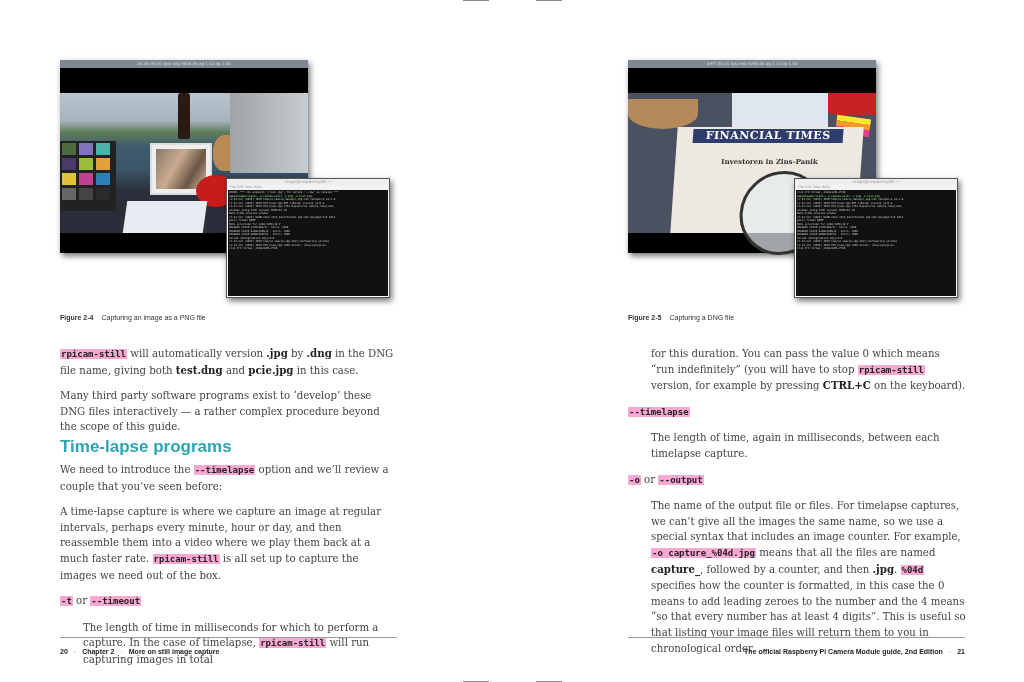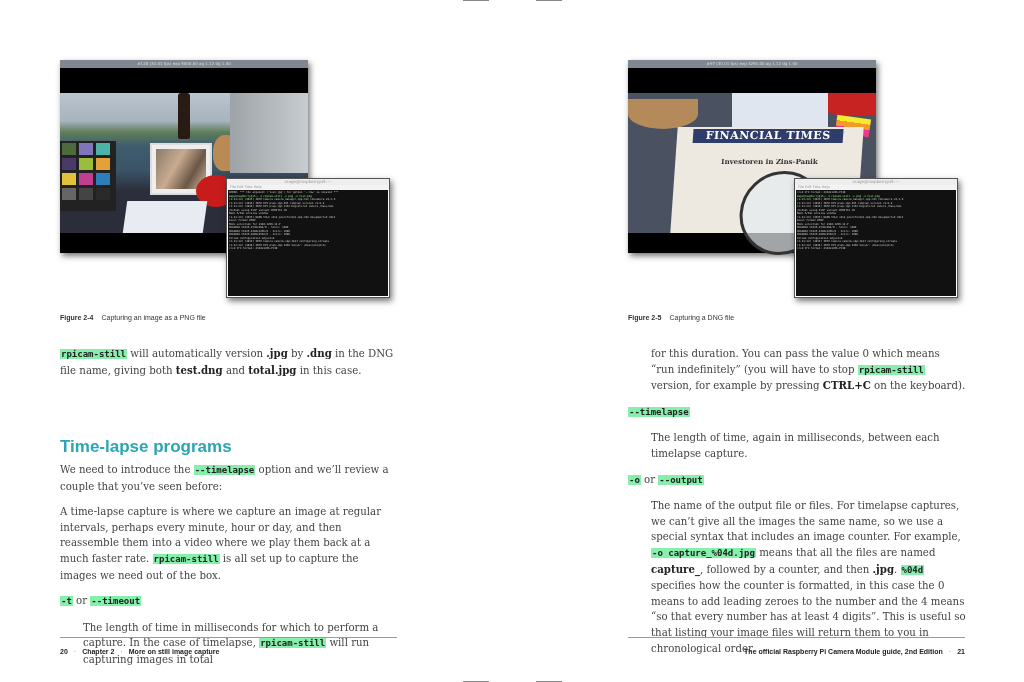--- a/index.html
+++ b/index.html
@@ -13,21 +13,21 @@
   .win .titlebar{height:8px;background:#7f8790;color:#ddd;font:4px "DejaVu Sans",sans-serif;text-align:center;line-height:8px;}
   .photo{position:absolute;left:0;right:0;}
   .term{position:absolute;background:#fff;border:1px solid #555;box-shadow:2px 3px 6px rgba(0,0,0,.55);}
   .term .tt{height:6px;background:#eee;font:4px "DejaVu Sans",sans-serif;color:#999;text-align:center;line-height:6px;}
   .term .menu{height:5px;background:#f3f3f3;font:3.5px "DejaVu Sans",sans-serif;color:#999;padding-left:3px;line-height:5px;}
   .term .body{position:absolute;top:11px;left:1px;right:1px;bottom:1px;background:#111;overflow:hidden;font:2.6px "DejaVu Sans Mono",monospace;color:#ccc;line-height:3.5px;padding:1px;}
   .caption{position:absolute;font:7px "Liberation Sans",sans-serif;color:#333;}
   .caption b{font-weight:bold;margin-right:8px;}
   .text{position:absolute;font-size:10.2px;line-height:15.6px;color:#444;}
   .text p{margin:0 0 10px 0;}
-  code,.code{font-family:"DejaVu Sans Mono",monospace;font-weight:bold;background:#86efac;color:#222;font-size:9px;padding:0 1px;}
+  code,.code{font-family:"DejaVu Sans Mono",monospace;font-weight:bold;background:#f9a8d4;color:#222;font-size:9px;padding:0 1px;}
   .h2{position:absolute;font:bold 17px "Liberation Sans",sans-serif;color:#2ba5b5;}
   .opt{margin:0;}
   .indent{padding-left:23px;}
   .rule{position:absolute;height:1px;background:#999;}
   .footer{position:absolute;font:bold 7px "Liberation Sans",sans-serif;color:#222;}
   .footer .sep{color:#888;font-weight:normal;margin:0 6px;}
   strong{color:#222;}
 </style>
 </head>
 <body>
@@ -97,21 +97,22 @@
           <div>rced CFE Format: 2304x1296-PC1B</div>
       </div>
     </div>
   </div>
 
   <div class="caption" style="left:60px;top:314px;">
     <b>Figure 2-4</b><span>Capturing an image as a PNG file</span>
   </div>
 
   <div class="text" style="left:60px;top:346px;width:338px;">
-    <p><span class="code">rpicam-still</span><span> will automatically version </span><strong>.jpg</strong><span> by </span><strong>.dng</strong><span> in the DNG file name, giving both </span><strong>test.dng</strong><span> and </span><strong>total.jpg</strong><span> in this case.</span></p>
+    <p><span class="code">rpicam-still</span><span> will automatically version </span><strong>.jpg</strong><span> by </span><strong>.dng</strong><span> in the DNG file name, giving both </span><strong>test.dng</strong><span> and </span><strong>pcie.jpg</strong><span> in this case.</span></p>
+    <p>Many third party software programs exist to ‘develop’ these DNG files inter­actively — a rather complex procedure beyond the scope of this guide.</p>
   </div>
 
   <div class="h2" style="left:60px;top:437px;">Time-lapse programs</div>
 
   <div class="text" style="left:60px;top:462px;width:338px;">
     <p><span>We need to introduce the </span><span class="code">--timelapse</span><span> option and we’ll review a couple that you’ve seen before:</span></p>
     <p><span>A time-lapse capture is where we capture an image at regular intervals, per­haps every minute, hour or day, and then reassemble them into a video where we play them back at a much faster rate. </span><span class="code">rpicam-still</span><span> is all set up to capture the images we need out of the box.</span></p>
     <p class="opt" style="margin-top:6px;"><span class="code">-t</span><span> or </span><span class="code">--timeout</span></p>
     <p class="indent"><span>The length of time in milliseconds for which to perform a capture. In the case of timelapse, </span><span class="code">rpicam-still</span><span> will run capturing images in total</span></p>
   </div>

